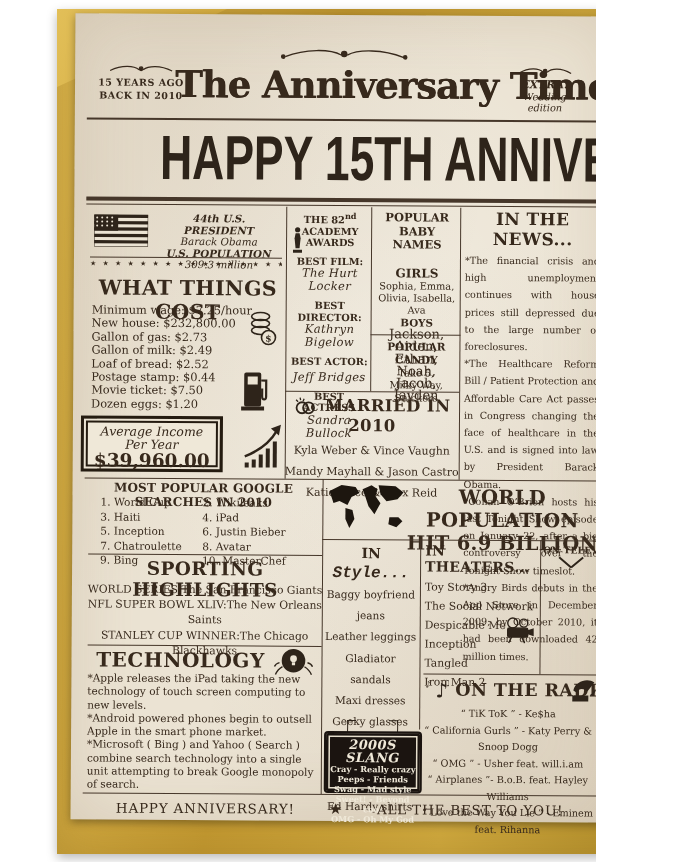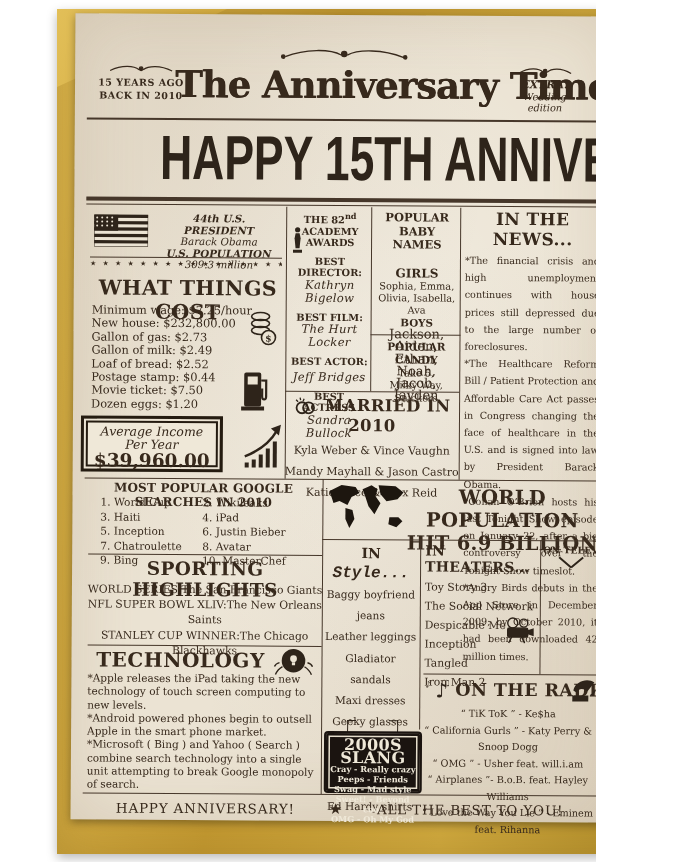--- a/index.html
+++ b/index.html
@@ -190,26 +190,26 @@
         <rect x="30" y="19" width="4" height="26"></rect>
         <path d="M2 34 C12 30, 26 22, 34 8" stroke="#2e241a" stroke-width="2.4" fill="none"></path>
         <path d="M28 6 L38 2 L36 13 Z"></path>
       </svg>
     </div>
 
     <div class="abs ctr" style="left:216px;top:196px;width:80px;">
       <div class="acad-label"><span>THE 82</span><sup>nd</sup><span> ACADEMY</span></div>
       <div class="acad-label">AWARDS</div>
       <div style="margin-top:7px;">
+        <div class="acad-label">BEST FILM:</div>
+        <div class="acad-name">The Hurt Locker</div>
+      </div>
+      <div style="margin-top:7px;">
         <div class="acad-label">BEST DIRECTOR:</div>
         <div class="acad-name">Kathryn Bigelow</div>
-      </div>
-      <div style="margin-top:7px;">
-        <div class="acad-label">BEST FILM:</div>
-        <div class="acad-name">The Hurt Locker</div>
       </div>
       <div style="margin-top:7px;">
         <div class="acad-label">BEST ACTOR:</div>
         <div class="acad-name" style="margin-top:3px;">Jeff Bridges</div>
       </div>
       <div style="margin-top:7px;">
         <div class="acad-label">BEST ACTRESS</div>
         <div class="acad-name">Sandra Bullock</div>
       </div>
     </div>
@@ -388,21 +388,21 @@
       <div class="song">“ TiK ToK ” - Ke$ha</div>
       <div class="song">“ California Gurls ” - Katy Perry &amp; Snoop Dogg</div>
       <div class="song">“ OMG ” - Usher feat. will.i.am</div>
       <div class="song">“ Airplanes ”- B.o.B. feat. Hayley Williams</div>
       <div class="song">“ Love the Way You Lie ” - Eminem feat. Rihanna</div>
     </div>
 
     <div class="abs" style="left:276px;top:705px;width:9px;height:12px;border-left:1.5px solid #2e241a;border-top:1.5px solid #2e241a;"></div>
     <div class="abs" style="left:318px;top:705px;width:9px;height:12px;border-right:1.5px solid #2e241a;border-top:1.5px solid #2e241a;"></div>
     <div class="sign abs" style="left:253px;top:716px;width:98px;height:62px;">
-      <div class="b" style="font-size:16px;line-height:13px;letter-spacing:.4px;">2000S SLANG</div>
+      <div class="b" style="font-size:13px;line-height:13px;letter-spacing:.4px;font-style:italic;">2000S SLANG</div>
       <div class="sign-line">Cray - Really crazy</div>
       <div class="sign-line">Peeps - Friends</div>
       <div class="sign-line">Swag - Mad style</div>
       <div class="sign-line">Sweet! - Beyond cool</div>
       <div class="sign-line">OMG - Oh My God</div>
     </div>
 
     <div class="hr" style="left:12px;top:779px;width:514px;"></div>
     <div class="abs" style="left:0;top:785px;width:538px;display:flex;justify-content:center;align-items:center;gap:34px;font-size:13.5px;letter-spacing:.8px;">
       <span>HAPPY ANNIVERSARY!</span>

